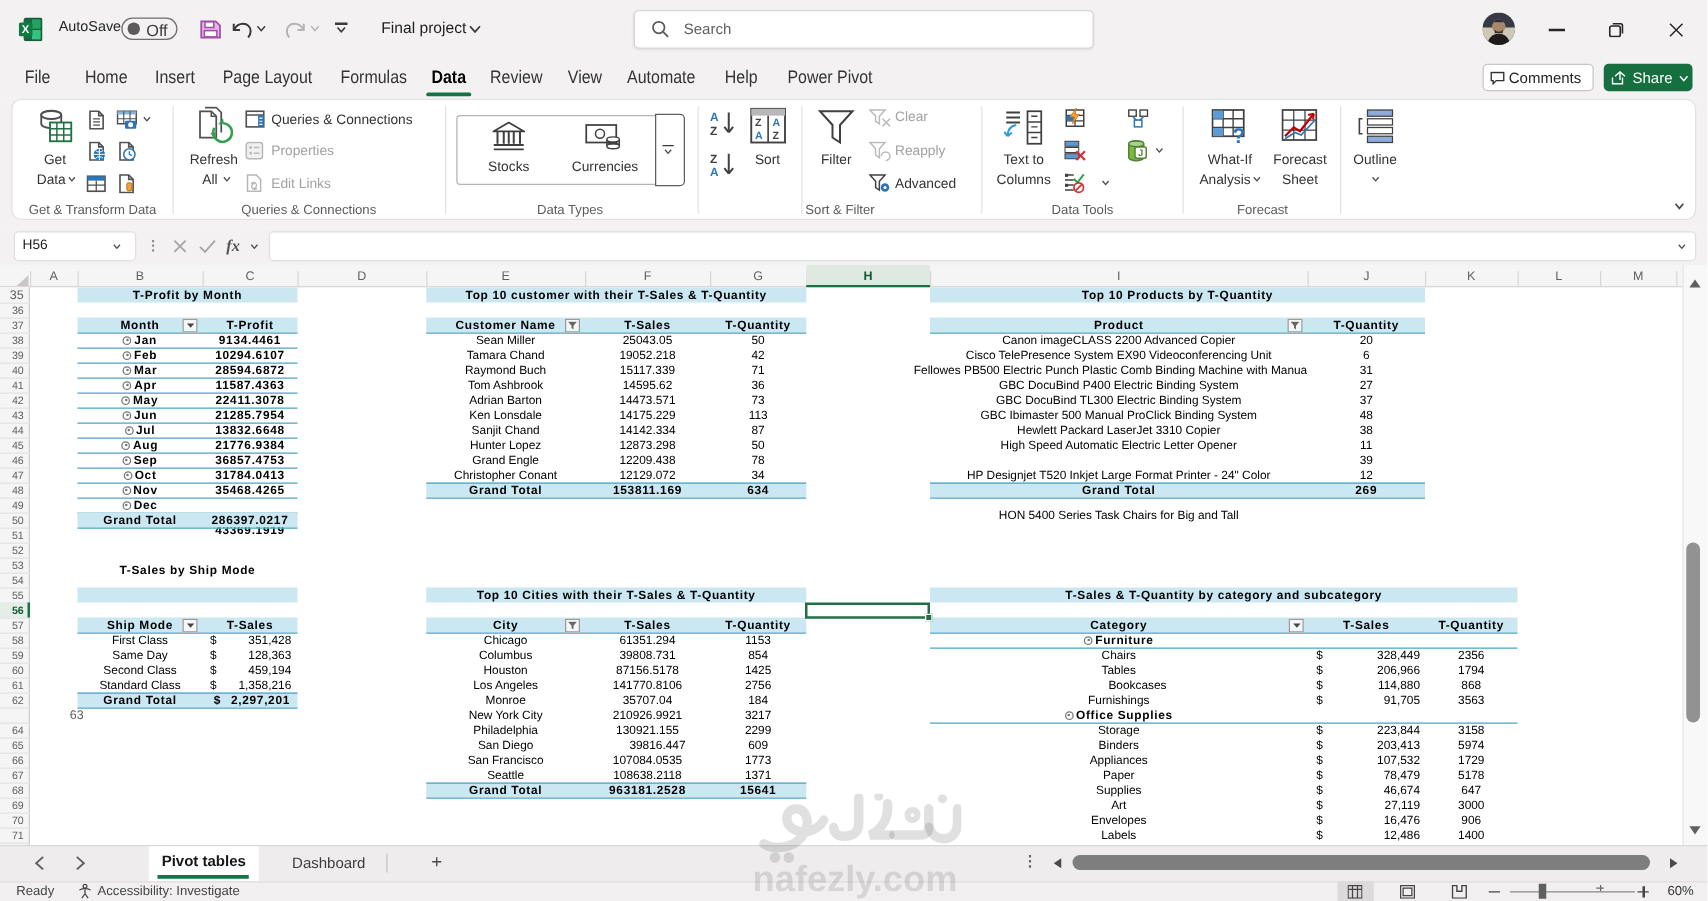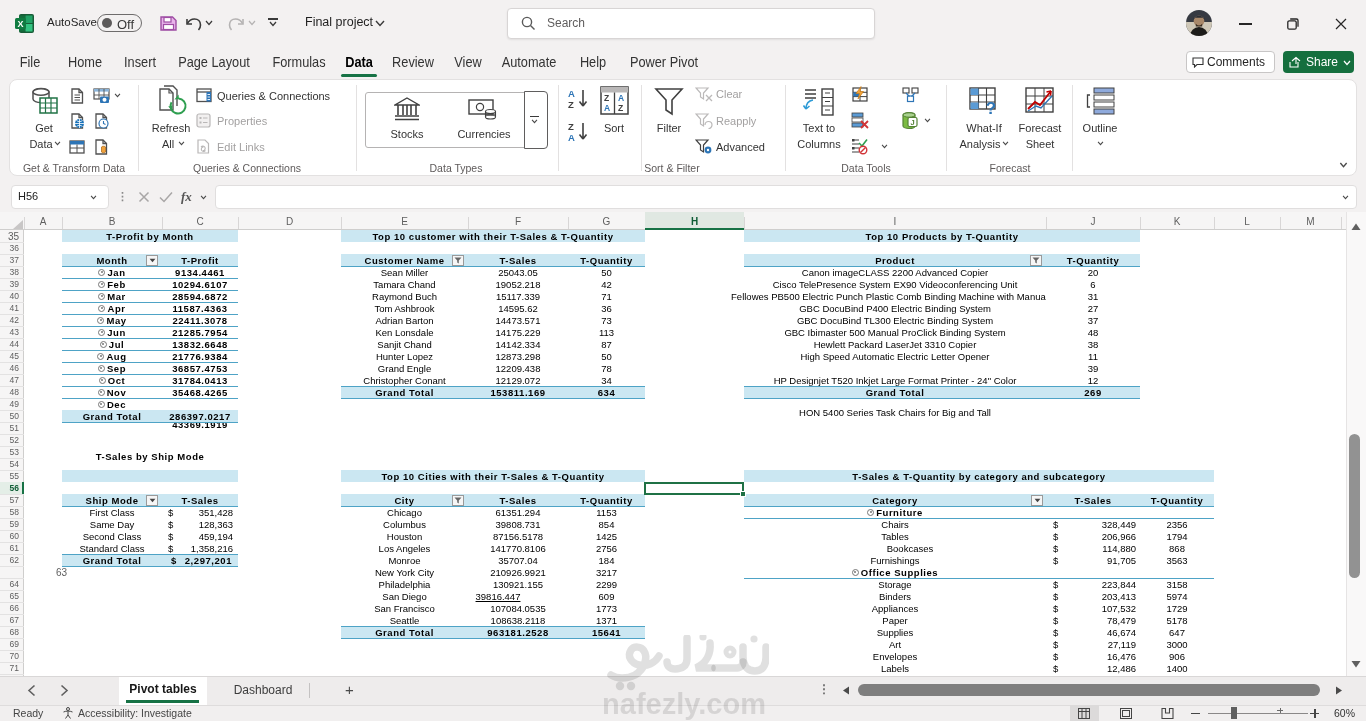--- a/index.html
+++ b/index.html
@@ -691,21 +691,21 @@
 <div class="cell tbl " style="left:341px;top:554.00px;width:127px;height:12.00px;justify-content:center;">Monroe</div>
 <div class="cell tbl " style="left:468px;top:554.00px;width:100px;height:12.00px;justify-content:center;">35707.04</div>
 <div class="cell tbl " style="left:568px;top:554.00px;width:77px;height:12.00px;justify-content:center;">184</div>
 <div class="cell tbl " style="left:341px;top:566.00px;width:127px;height:12.00px;justify-content:center;">New York City</div>
 <div class="cell tbl " style="left:468px;top:566.00px;width:100px;height:12.00px;justify-content:center;">210926.9921</div>
 <div class="cell tbl " style="left:568px;top:566.00px;width:77px;height:12.00px;justify-content:center;">3217</div>
 <div class="cell tbl " style="left:341px;top:578.00px;width:127px;height:12.00px;justify-content:center;">Philadelphia</div>
 <div class="cell tbl " style="left:468px;top:578.00px;width:100px;height:12.00px;justify-content:center;">130921.155</div>
 <div class="cell tbl " style="left:568px;top:578.00px;width:77px;height:12.00px;justify-content:center;">2299</div>
 <div class="cell tbl " style="left:341px;top:590.00px;width:127px;height:12.00px;justify-content:center;">San Diego</div>
-<div class="cell tbl " style="left:448px;top:590.00px;width:100px;height:12.00px;justify-content:center;text-decoration:underline;">39816.447</div>
+<div class="cell tbl " style="left:476px;top:590.00px;width:100px;height:12.00px;justify-content:center;">39816.447</div>
 <div class="cell tbl " style="left:568px;top:590.00px;width:77px;height:12.00px;justify-content:center;">609</div>
 <div class="cell tbl " style="left:341px;top:602.00px;width:127px;height:12.00px;justify-content:center;">San Francisco</div>
 <div class="cell tbl " style="left:468px;top:602.00px;width:100px;height:12.00px;justify-content:center;">107084.0535</div>
 <div class="cell tbl " style="left:568px;top:602.00px;width:77px;height:12.00px;justify-content:center;">1773</div>
 <div class="cell tbl " style="left:341px;top:614.00px;width:127px;height:12.00px;justify-content:center;">Seattle</div>
 <div class="cell tbl " style="left:468px;top:614.00px;width:100px;height:12.00px;justify-content:center;">108638.2118</div>
 <div class="cell tbl " style="left:568px;top:614.00px;width:77px;height:12.00px;justify-content:center;">1371</div>
 <div class="fill" style="left:341px;top:626.00px;width:304px;height:12.00px;"></div>
 <div class="cell tbl b " style="left:341px;top:626.00px;width:127px;height:12.00px;justify-content:center;">Grand Total</div>
 <div class="cell tbl b " style="left:468px;top:626.00px;width:100px;height:12.00px;justify-content:center;">963181.2528</div>

